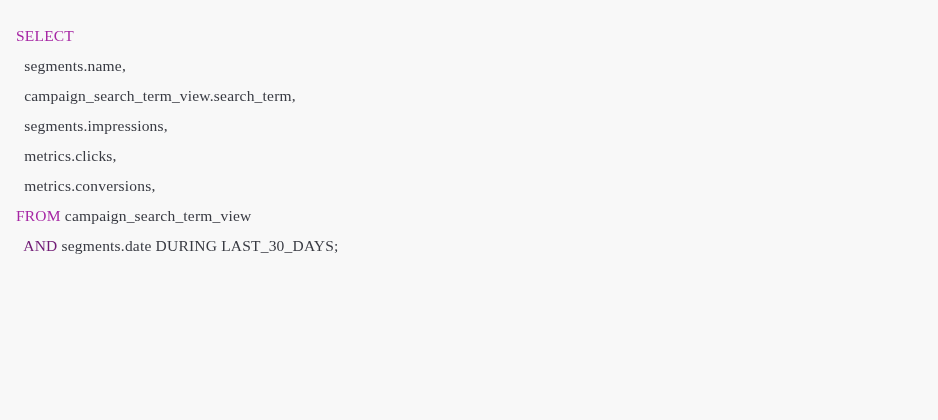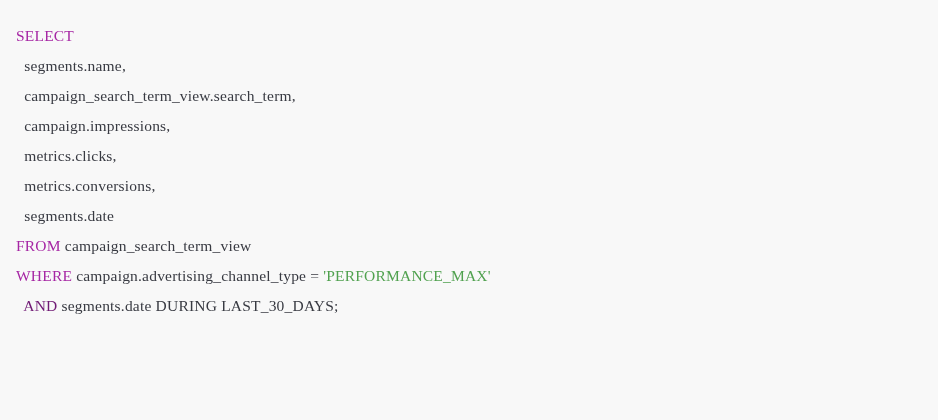--- a/index.html
+++ b/index.html
@@ -26,20 +26,18 @@
   }
   .code-token { white-space: pre; }
 </style>
 </head>
 <body>
 
 <div class="code-block" id="code-block" style="background: rgb(248, 248, 248);">
     <div class="code-line"><span class="code-token" style="color: rgb(166, 38, 164);">SELECT</span></div>
     <div class="code-line"><span class="code-token" style="color: rgb(56, 58, 66);">  segments.name,</span></div>
     <div class="code-line"><span class="code-token" style="color: rgb(56, 58, 66);">  campaign_search_term_view.search_term,</span></div>
-    <div class="code-line"><span class="code-token" style="color: rgb(56, 58, 66);">  campaign.impressions,</span></div>
+    <div class="code-line"><span class="code-token" style="color: rgb(56, 58, 66);">  segments.impressions,</span></div>
     <div class="code-line"><span class="code-token" style="color: rgb(56, 58, 66);">  metrics.clicks,</span></div>
     <div class="code-line"><span class="code-token" style="color: rgb(56, 58, 66);">  metrics.conversions,</span></div>
-    <div class="code-line"><span class="code-token" style="color: rgb(56, 58, 66);">  segments.date</span></div>
     <div class="code-line"><span class="code-token" style="color: rgb(166, 38, 164); text-align: center;">FROM</span><span class="code-token" style="color: rgb(56, 58, 66);"> campaign_search_term_view</span></div>
-    <div class="code-line"><span class="code-token" style="color: rgb(166, 38, 164);">WHERE</span><span class="code-token" style="color: rgb(56, 58, 66);"> campaign.advertising_channel_type = </span><span class="code-token" style="color: rgb(80, 161, 79);">'PERFORMANCE_MAX'</span></div>
     <div class="code-line"><span class="code-token" style="color: rgb(56, 58, 66);">  </span><span class="code-token" style="color: #701a75;">AND</span><span class="code-token" style="color: rgb(56, 58, 66);"> segments.date DURING LAST_30_DAYS;</span></div>
   </div>
 
 </body></html>

